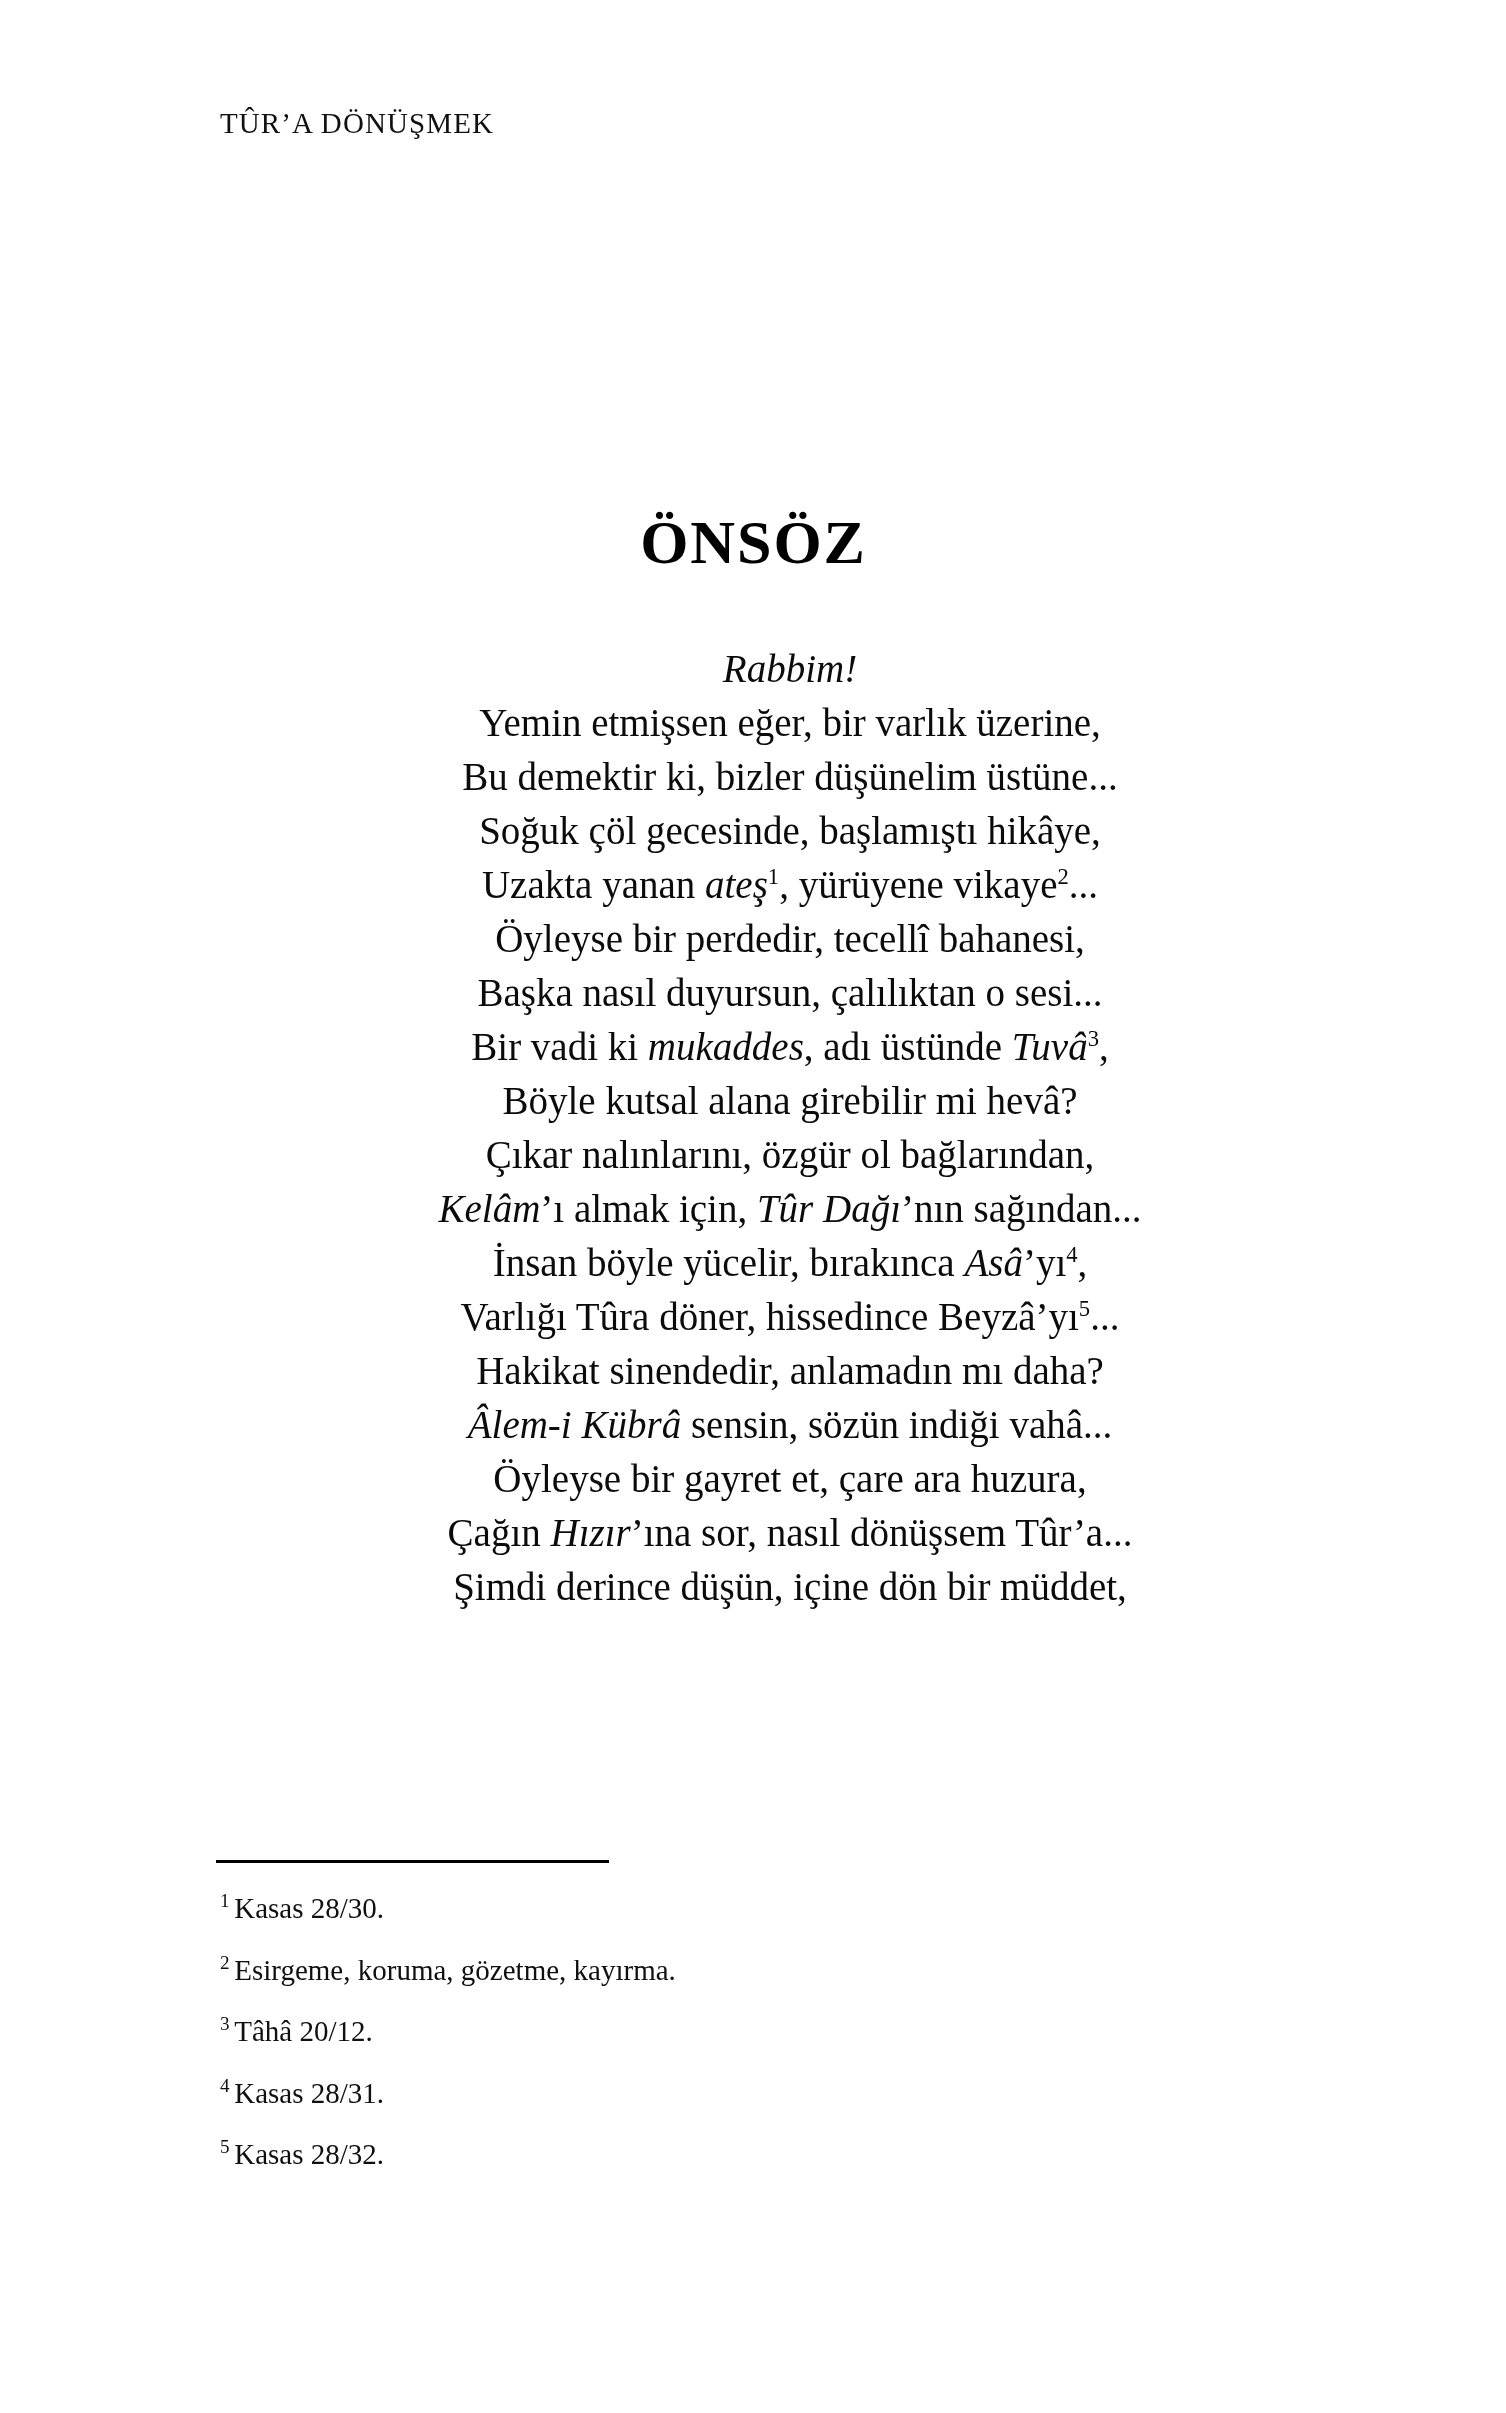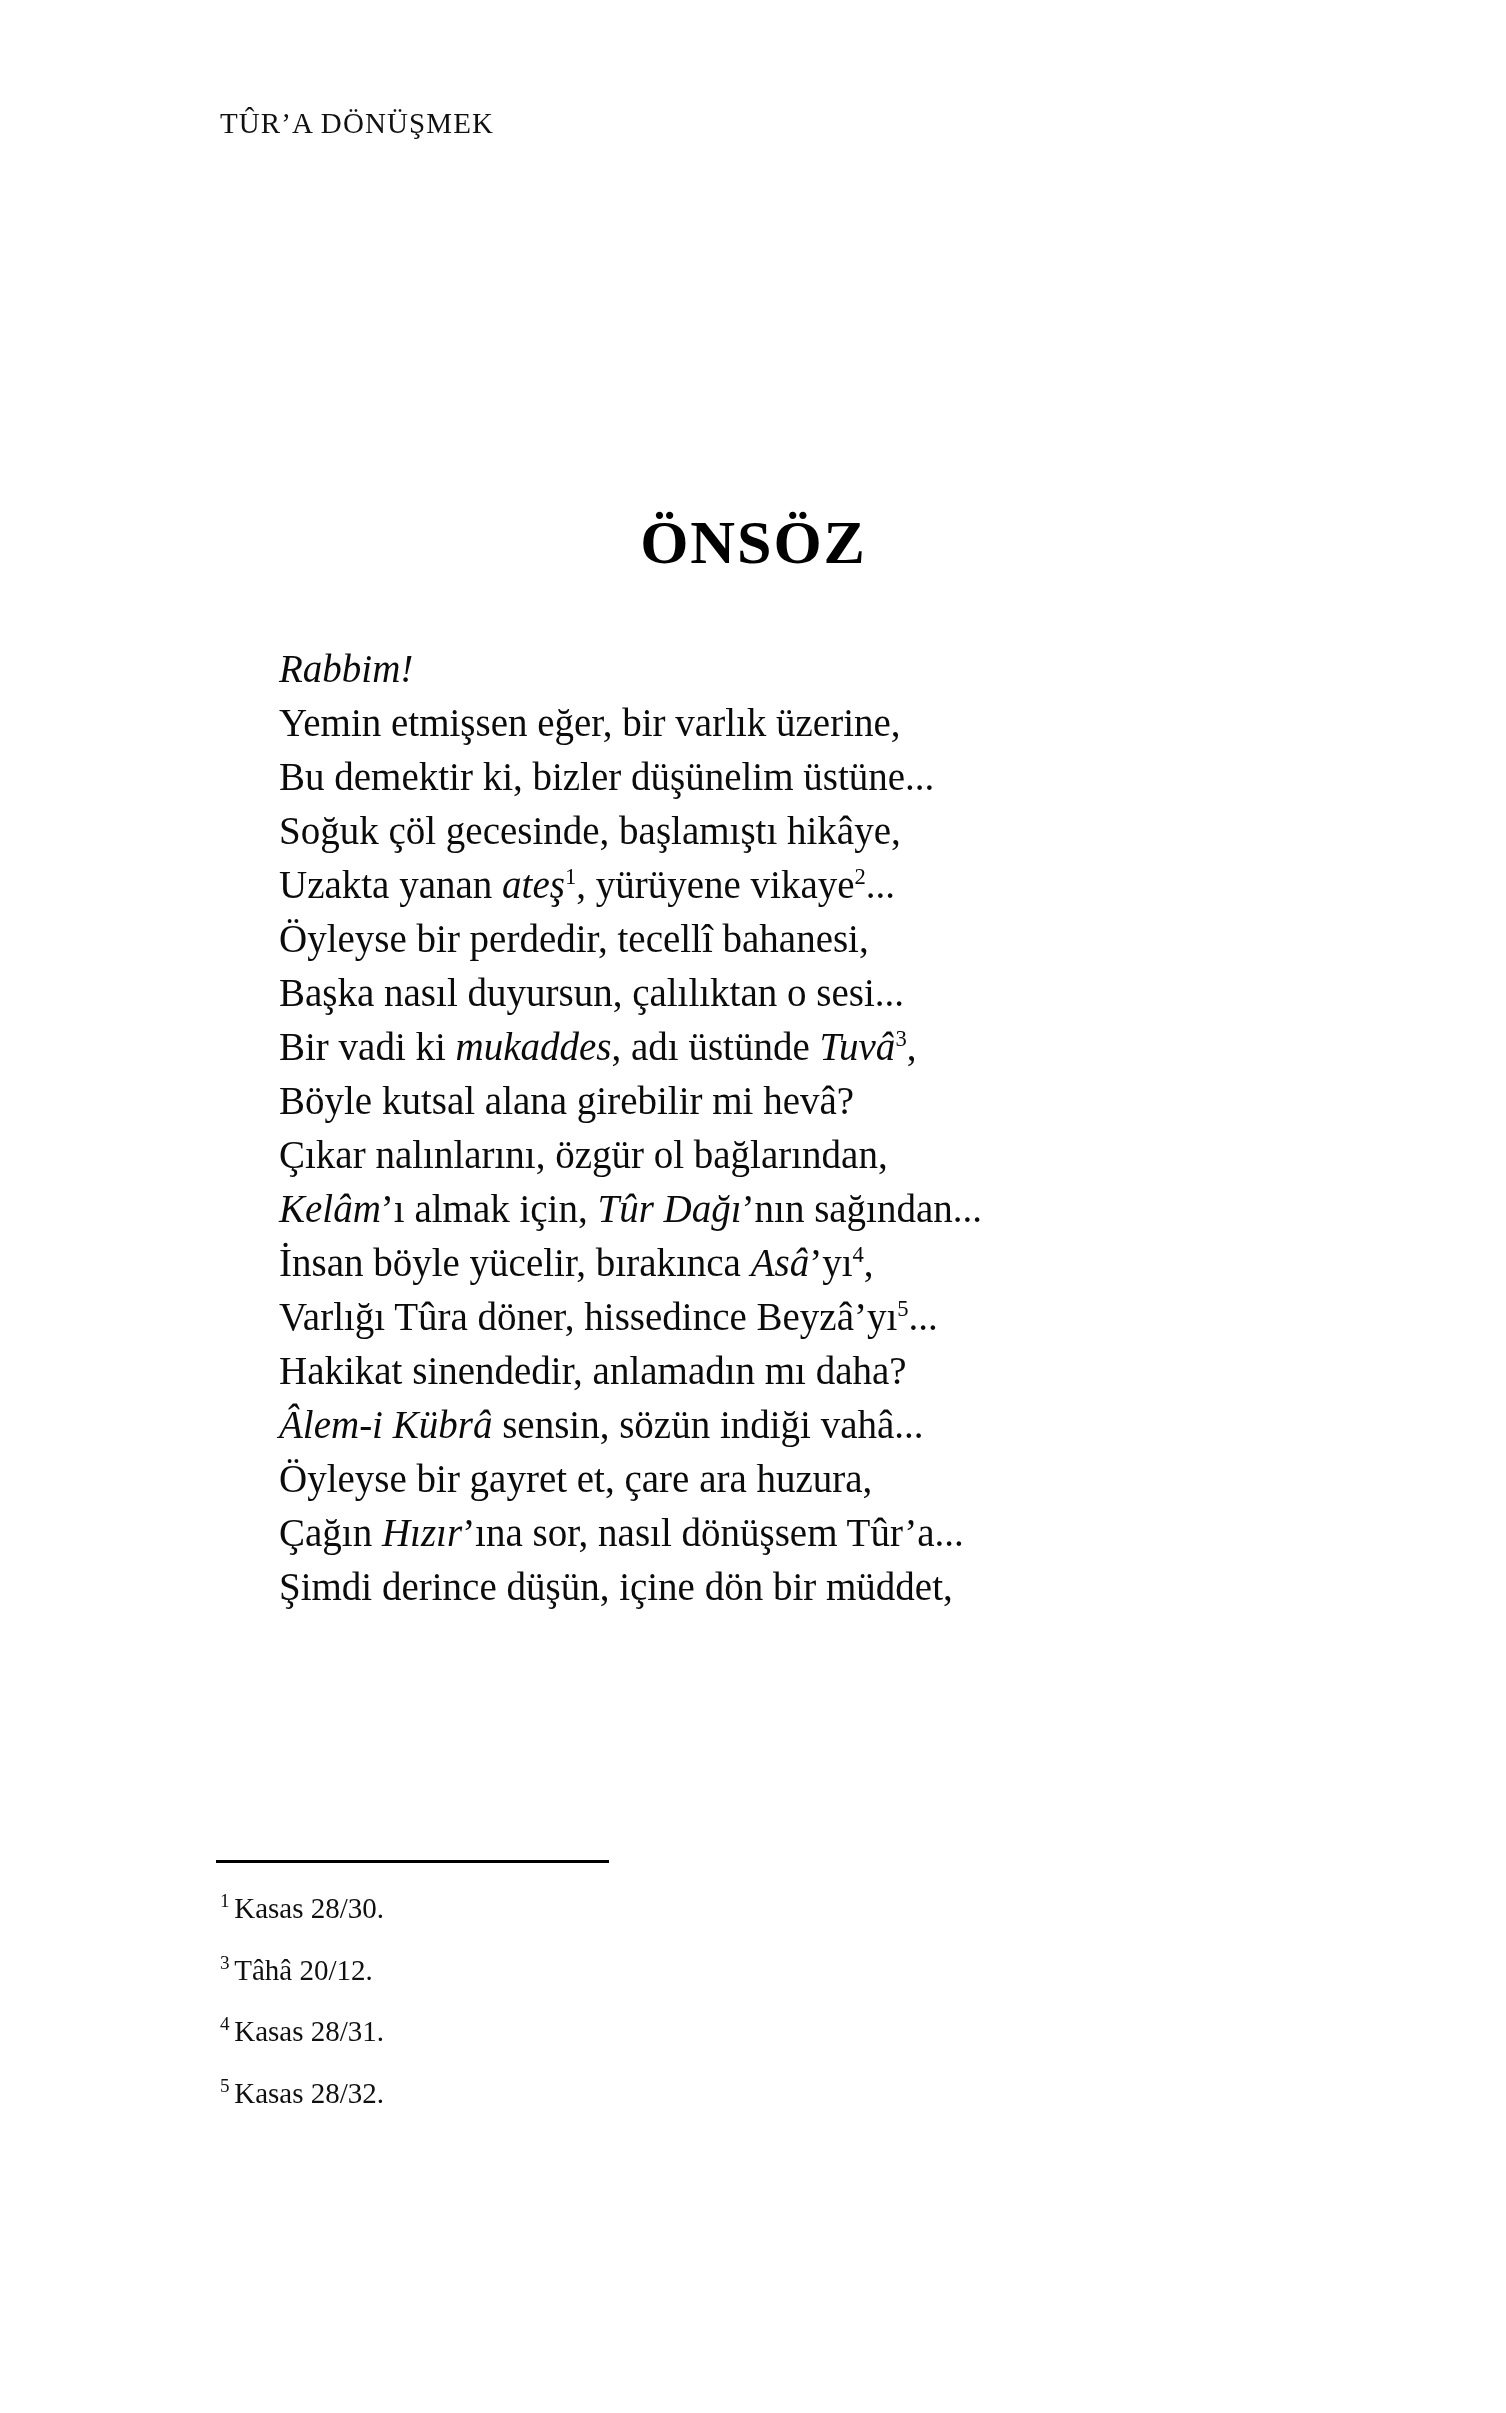--- a/index.html
+++ b/index.html
@@ -40,20 +40,21 @@
     letter-spacing: 1.9px;
     color: #000000;
   }
 
   
   .poem {
     position: absolute;
     left: 279px;
     top: 626px;
     width: 1022px;
+    text-align: center;
   }
   .poem-line {
     font-size: 39px;
     line-height: 54px;
     white-space: nowrap;
     color: #0b0b0b;
   }
   .poem-line .it {
     font-style: italic;
   }
@@ -122,19 +123,20 @@
       <div class="poem-line"><span class="it">Âlem-i Kübrâ</span> sensin, sözün indiği vahâ...</div>
       <div class="poem-line">Öyleyse bir gayret et, çare ara huzura,</div>
       <div class="poem-line">Çağın <span class="it">Hızır</span>’ına sor, nasıl dönüşsem Tûr’a...</div>
       <div class="poem-line">Şimdi derince düşün, içine dön bir müddet,</div>
     </div>
 
   <div class="footnote-rule"></div>
 
   <div class="footnotes">
       <div class="fn-line"><span class="fn-num">1</span><span>Kasas 28/30.</span></div>
+      <div class="fn-line"><span class="fn-num">2</span><span>Esirgeme, koruma, gözetme, kayırma.</span></div>
       <div class="fn-line"><span class="fn-num">3</span><span>Tâhâ 20/12.</span></div>
       <div class="fn-line"><span class="fn-num">4</span><span>Kasas 28/31.</span></div>
       <div class="fn-line"><span class="fn-num">5</span><span>Kasas 28/32.</span></div>
     </div>
 
 </div>
 
 
 </body></html>

